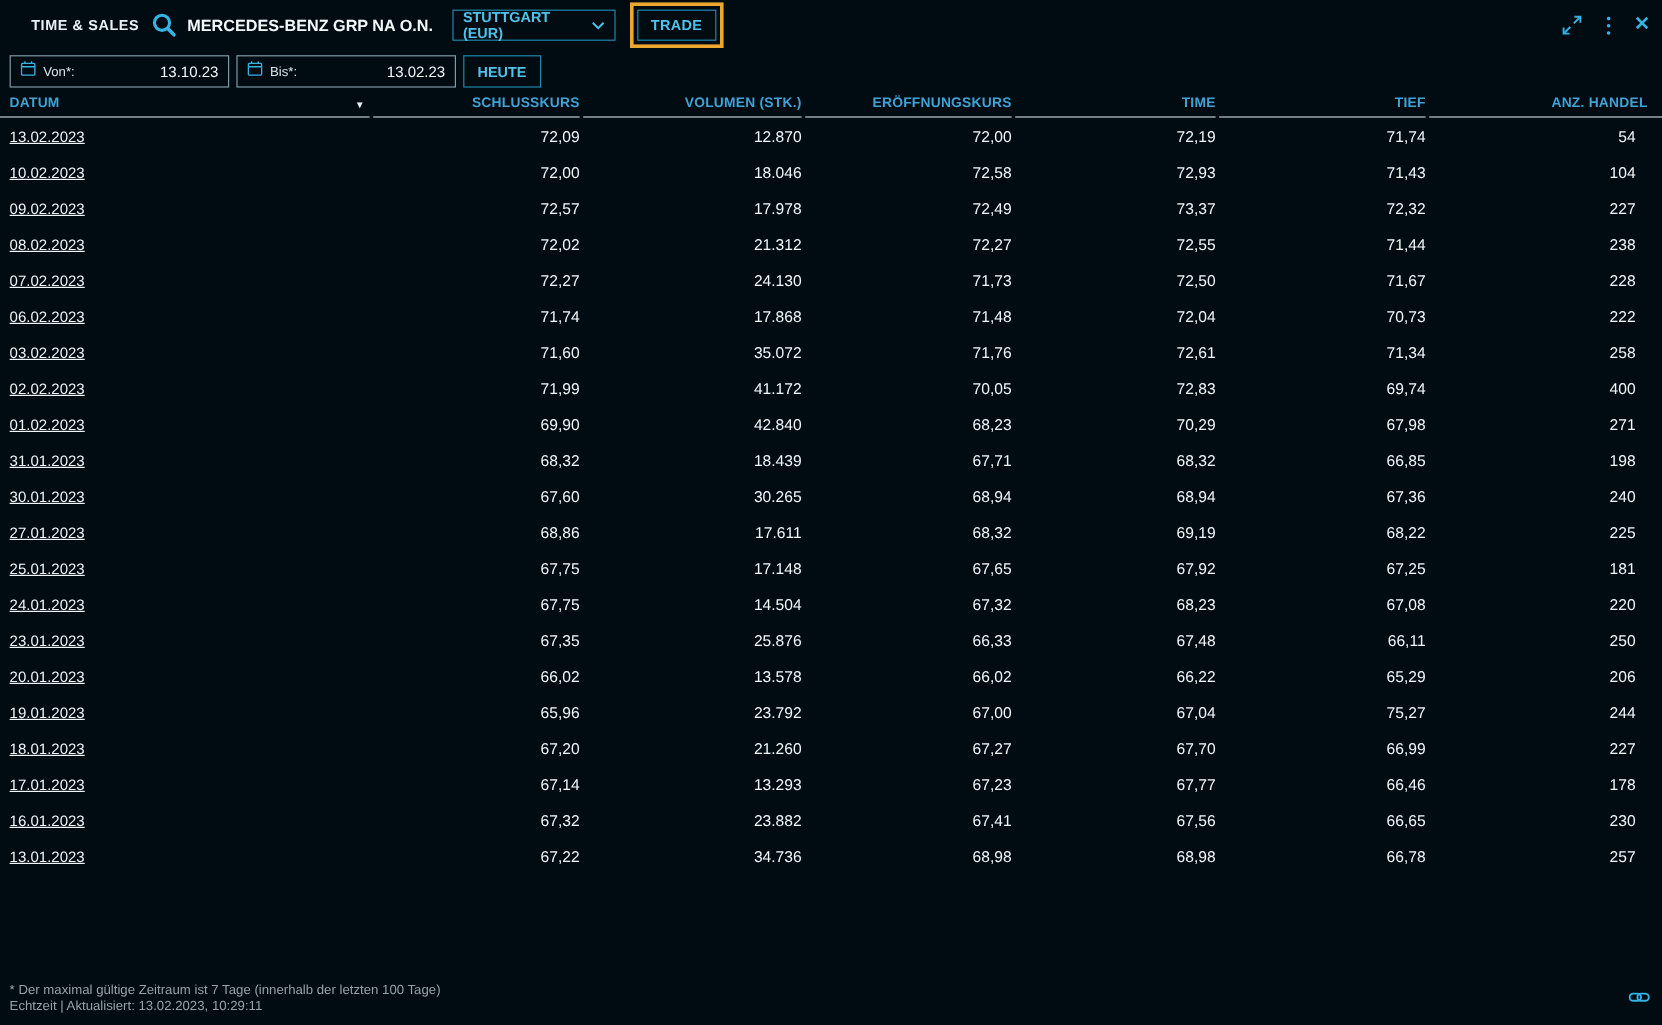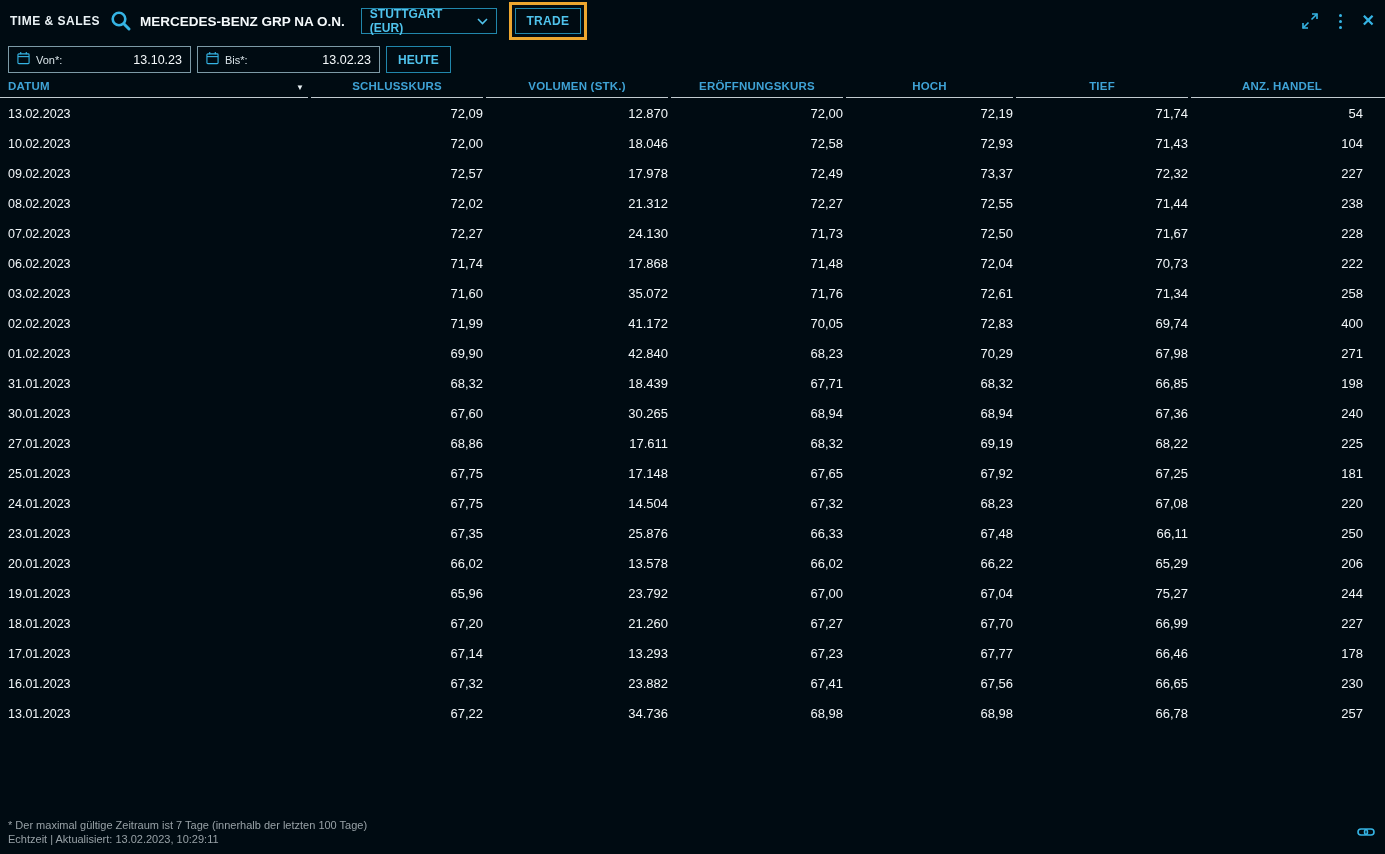--- a/index.html
+++ b/index.html
@@ -6,21 +6,21 @@
   html,body { width:1385px; height:854px; }
   body {
     background:#000B12;
     font-family:"Liberation Sans", sans-serif;
     position:relative;
     overflow:hidden;
     color:#F2F7F9;
   }
   
   .topbar {
-    position:absolute; top:0; left:0; right:0; height:42px;
+    position:absolute; top:0; left:16px; right:0; height:42px;
     display:flex; align-items:center; padding:0 10px;
   }
   .panel-title {
     font-size:12px; font-weight:bold; color:#EAF2F5; letter-spacing:.5px; white-space:nowrap;
   }
   .search-btn { margin-left:10px; display:flex; align-items:center; cursor:pointer; }
   .instrument { margin-left:8px; font-size:13.5px; font-weight:bold; color:#F4F9FB; white-space:nowrap; }
   .exchange-select {
     margin-left:16px; width:136px; height:26px;
     border:1px solid #2187AC; display:flex; align-items:center; justify-content:space-between;
@@ -55,31 +55,31 @@
   }
   
   .table { position:absolute; top:80px; left:0; right:0; }
   .thead, .trow {
     display:grid;
     grid-template-columns:308px 172px 182px 172px 167px 172px 194px;
     column-gap:3px;
   }
   .th {
     color:#3FA3D6; font-size:11.5px; font-weight:bold; letter-spacing:.2px;
-    padding-bottom:5px; border-bottom:1px solid #C2CBD0; text-align:center;
+    padding-bottom:5px; border-bottom:1px solid #C2CBD0; text-align:right;
     cursor:pointer; white-space:nowrap;
   }
   .th.first { text-align:left; padding-left:8px; display:flex; align-items:flex-end; justify-content:space-between; }
   .th.last { padding-right:12px; }
   .sort-arrow { font-size:8px; color:#E8F0F3; padding-right:4px; }
   .trow { height:30px; align-items:center; font-size:13px; color:#F2F7F9; }
   .tcell.num { text-align:right; white-space:nowrap; }
   .tcell.last { padding-right:22px; }
   .tcell.date { padding-left:8px; }
-  .datelink { font-size:12.5px; color:#F2F7F9; cursor:pointer; }
+  .datelink { text-decoration:underline; font-size:12.5px; color:#F2F7F9; cursor:pointer; }
   
   .footer { position:absolute; left:8px; bottom:8px; font-size:11px; line-height:14px; color:#97A1A6; }
   .link-icon { position:absolute; right:10px; bottom:12px; cursor:pointer; }
 </style>
 </head>
 <body>
 
 <div class="app">
 
   <header class="topbar">
@@ -157,21 +157,21 @@
 
   <div class="table">
     <div class="thead">
       <div class="th first">
         <span>DATUM</span>
         <span class="sort-arrow">▼</span>
       </div>
       <div class="th">SCHLUSSKURS</div>
       <div class="th">VOLUMEN (STK.)</div>
       <div class="th">ERÖFFNUNGSKURS</div>
-      <div class="th">HOCH</div>
+      <div class="th">TIME</div>
       <div class="th">TIEF</div>
       <div class="th last">ANZ. HANDEL</div>
     </div>
     <div class="tbody">
         <div class="trow">
           <div class="tcell date"><span class="datelink">13.02.2023</span></div>
           <div class="tcell num">72,09</div>
           <div class="tcell num">12.870</div>
           <div class="tcell num">72,00</div>
           <div class="tcell num">72,19</div>

